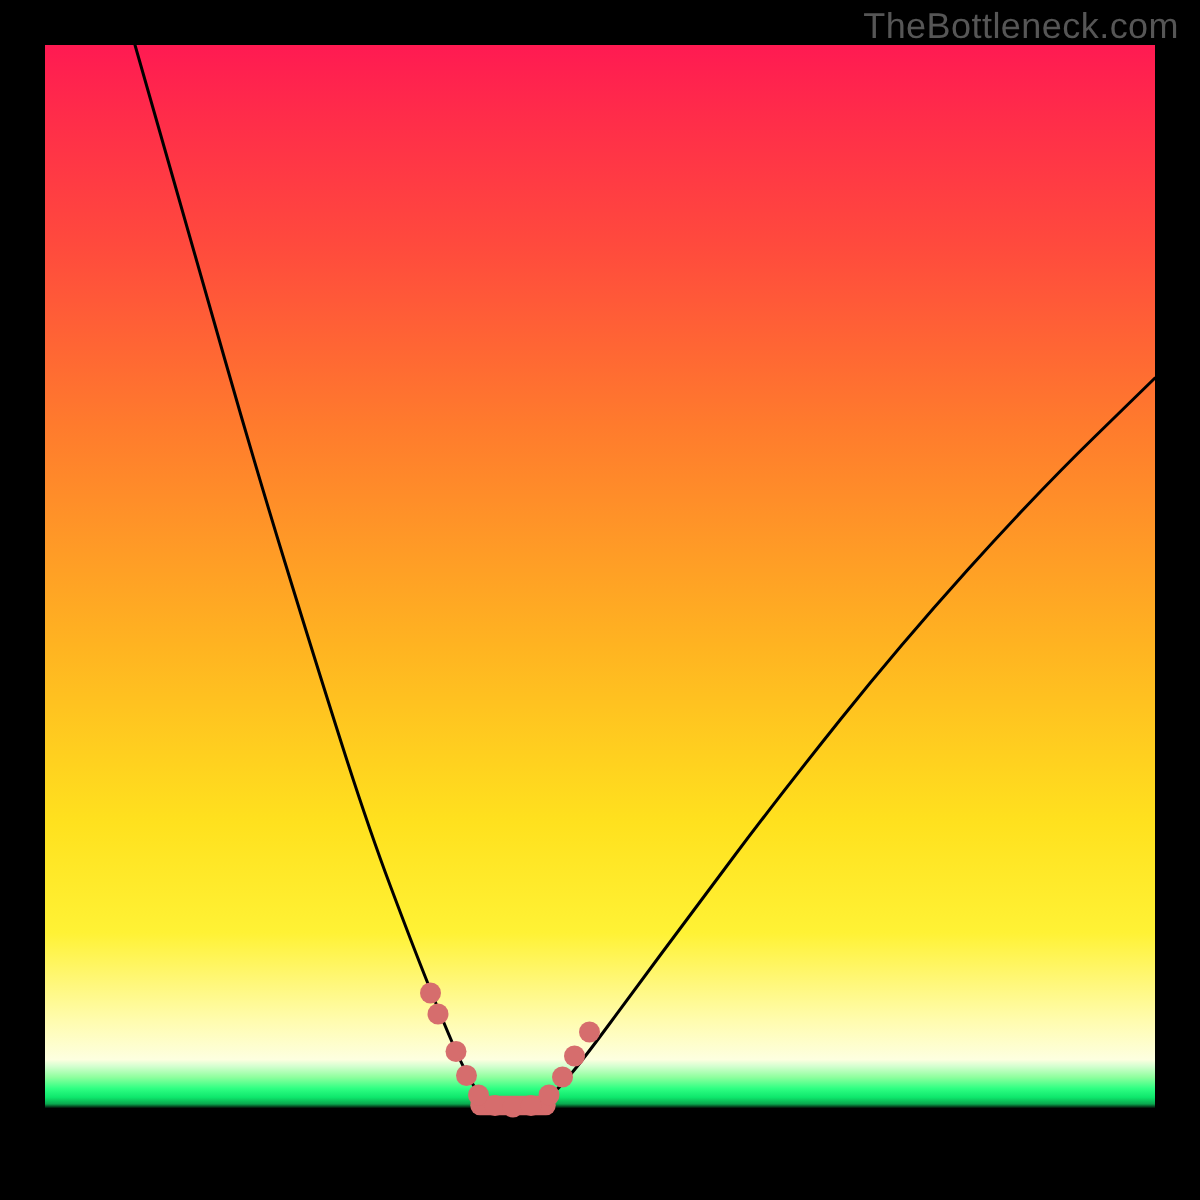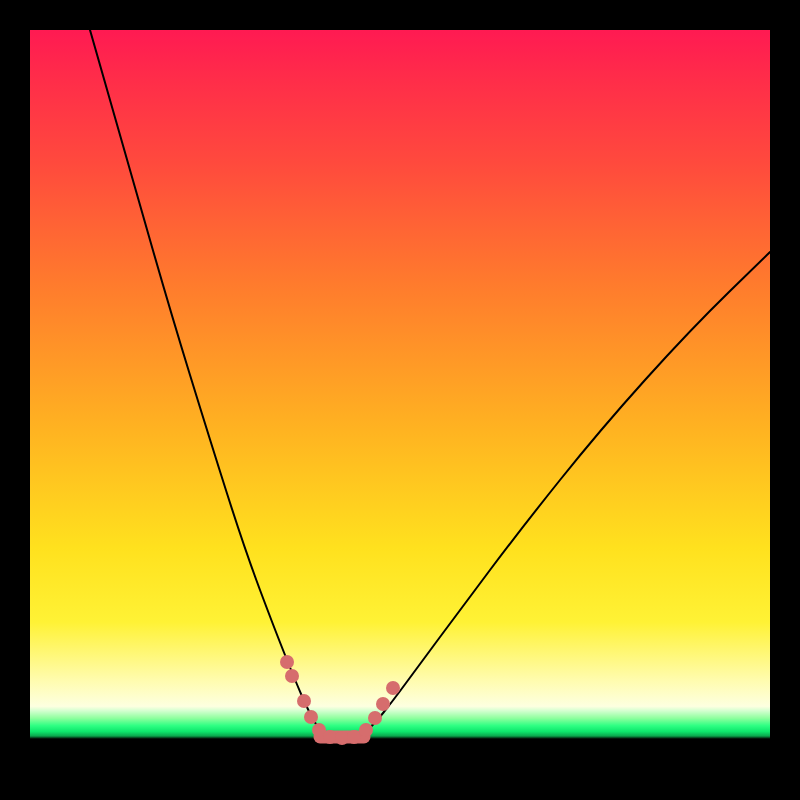--- a/index.html
+++ b/index.html
@@ -74,20 +74,21 @@
     fill: none;
     stroke: #d66d6d;
     stroke-width: 13;
     stroke-linecap: round;
   }
 </style>
 </head>
 <body>
 
 <div class="outer">
+  <div class="watermark">TheBottleneck.com</div>
   <div class="plot">
     <svg class="curves" viewBox="0 0 740 740" preserveAspectRatio="none">
       <path id="left-curve" class="curve" d="M 60 0 Q 60 0 80 70 Q 100 140 120 210 Q 140 280 160 345 Q 180 410 197.5 465 Q 215 520 230 560 Q 245 600 255 625 Q 265 650 271.5 665 Q 278 680 283 689 Q 288 698 292 702 Q 296 706 299 707 L 302 708"></path>
       <path id="right-curve" class="curve" d="M 326 708 Q 326 708 330 705.5 Q 334 703 339.5 698 Q 345 693 353.5 682.5 Q 362 672 376 653 Q 390 634 410 607 Q 430 580 460 540 Q 490 500 530 450 Q 570 400 615 350 Q 660 300 700 261 L 740 222"></path>
       <path id="bottom-seg" class="bottom-line" d="M 290 707 L 334 707"></path>
       <g id="markers">
           <circle cx="257" cy="632" r="7" class="marker"></circle>
           <circle cx="262" cy="646" r="7" class="marker"></circle>
           <circle cx="274" cy="671" r="7" class="marker"></circle>
           <circle cx="281" cy="687" r="7" class="marker"></circle>

